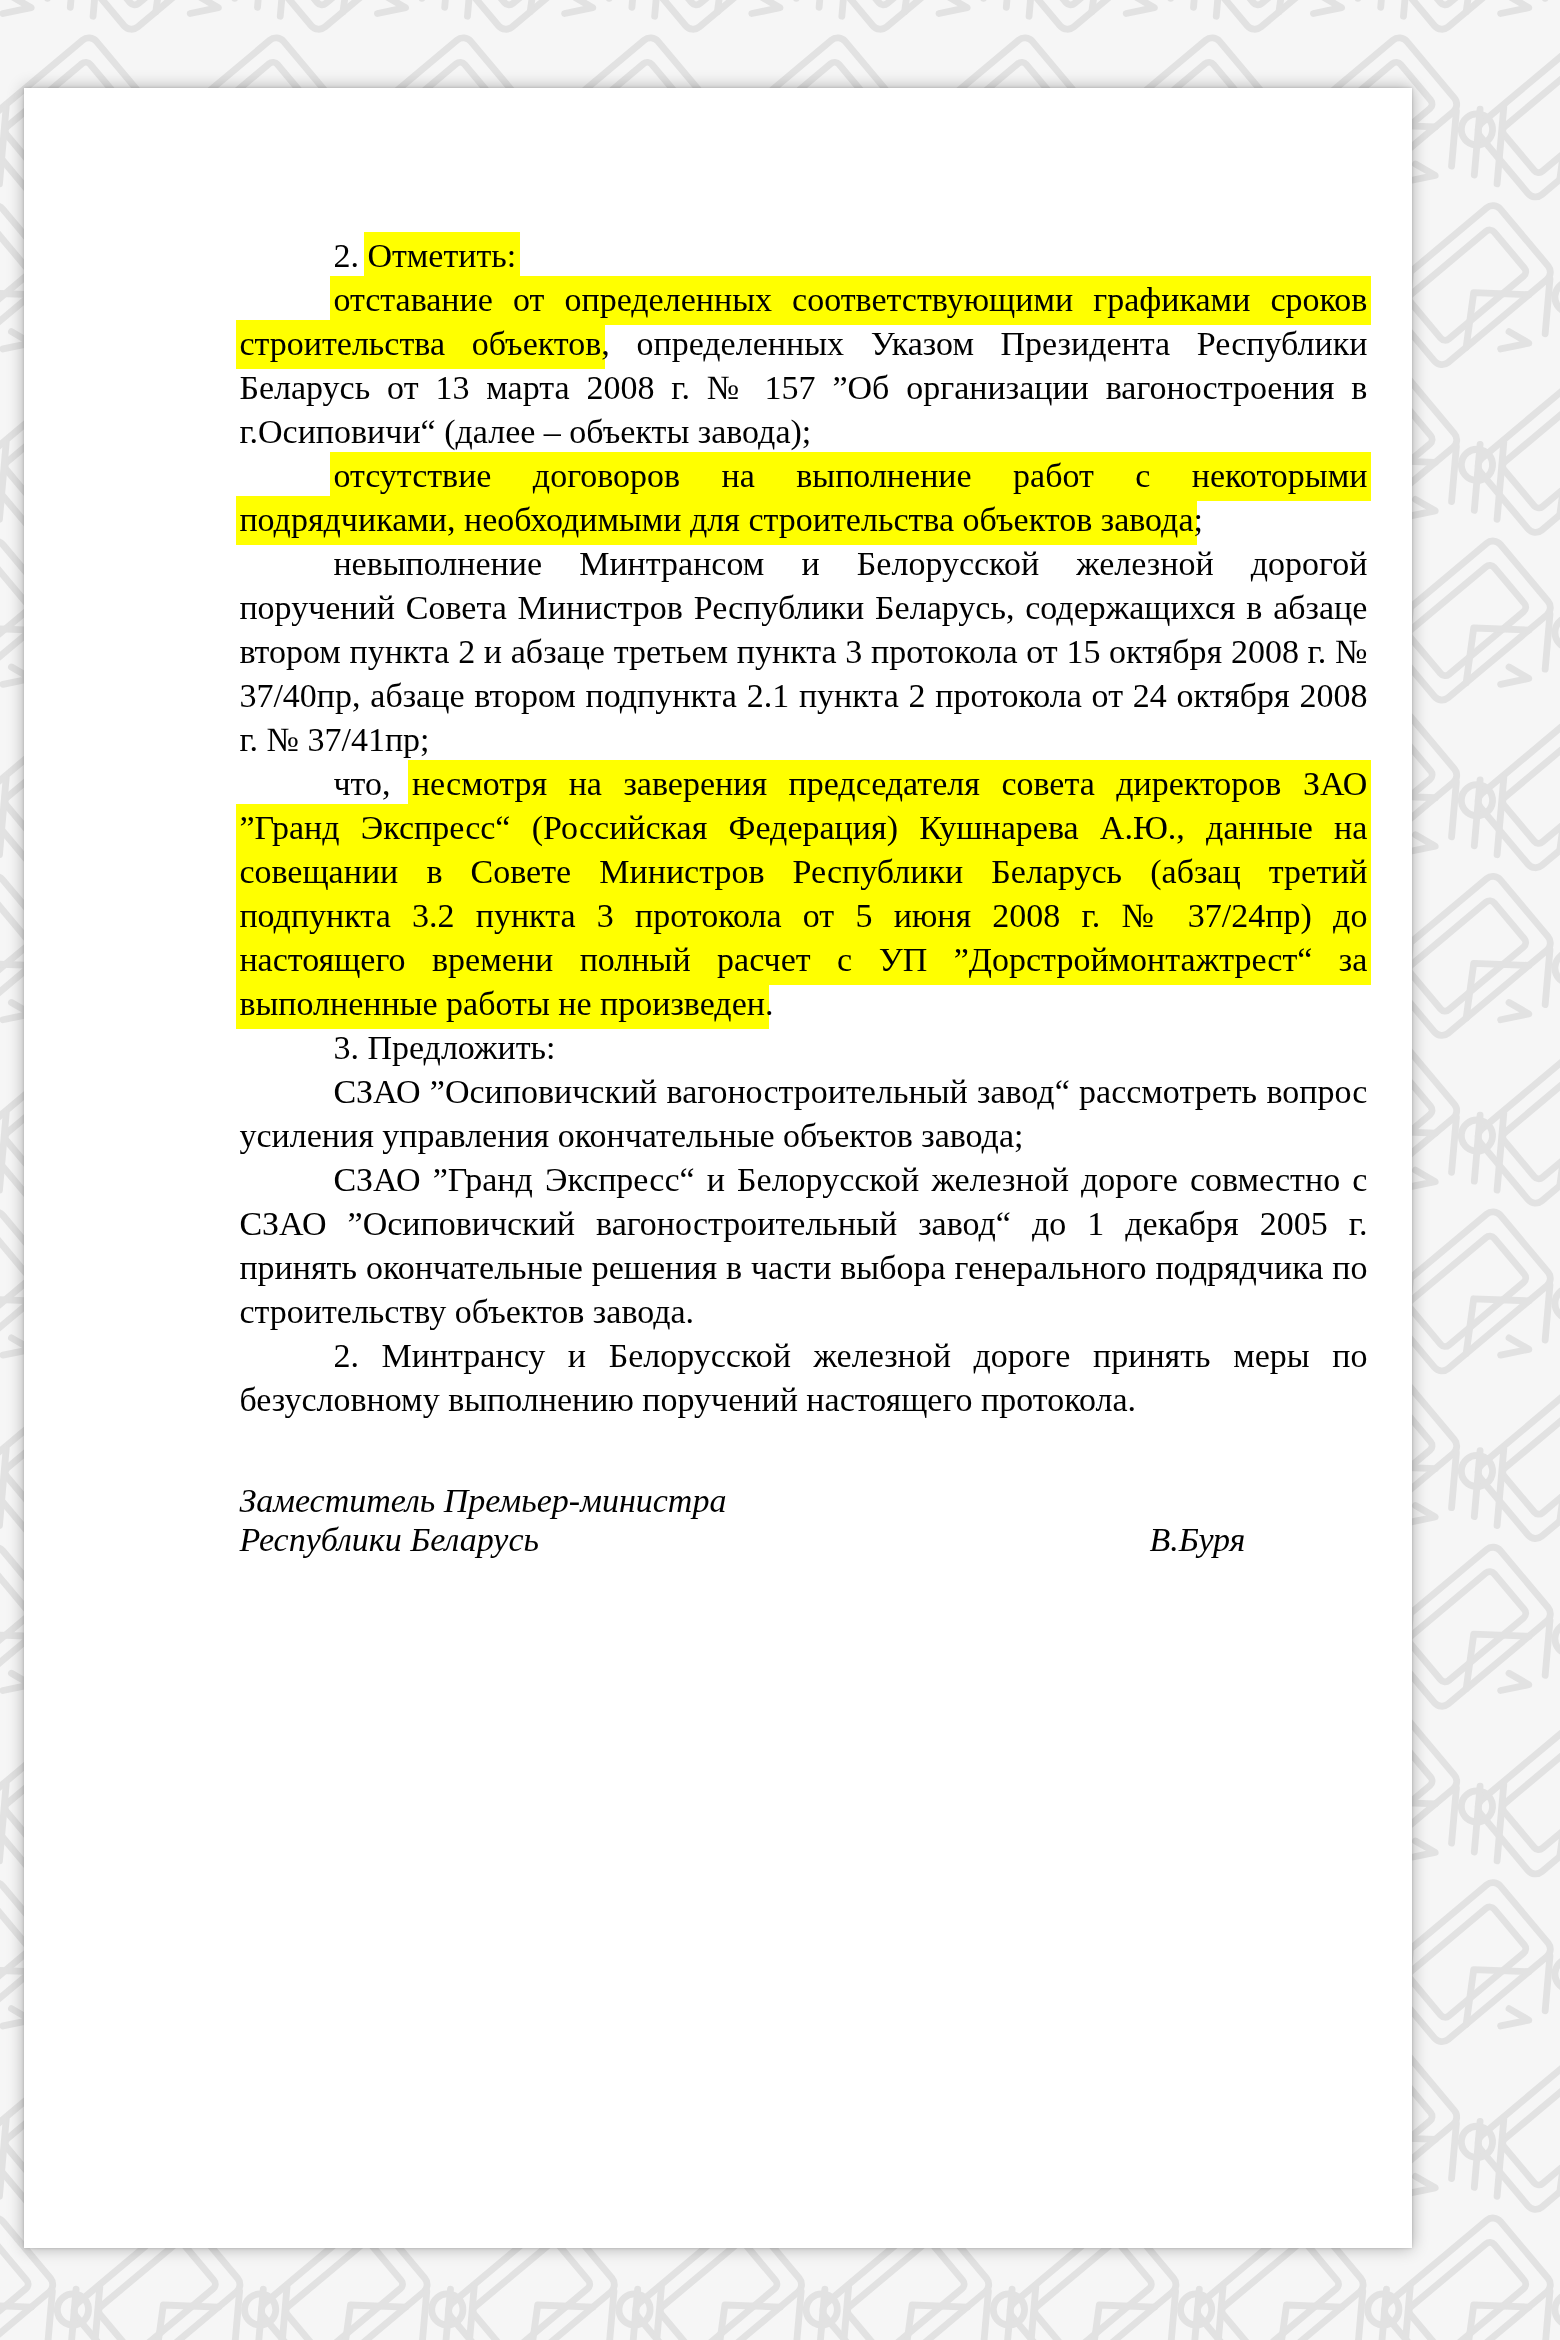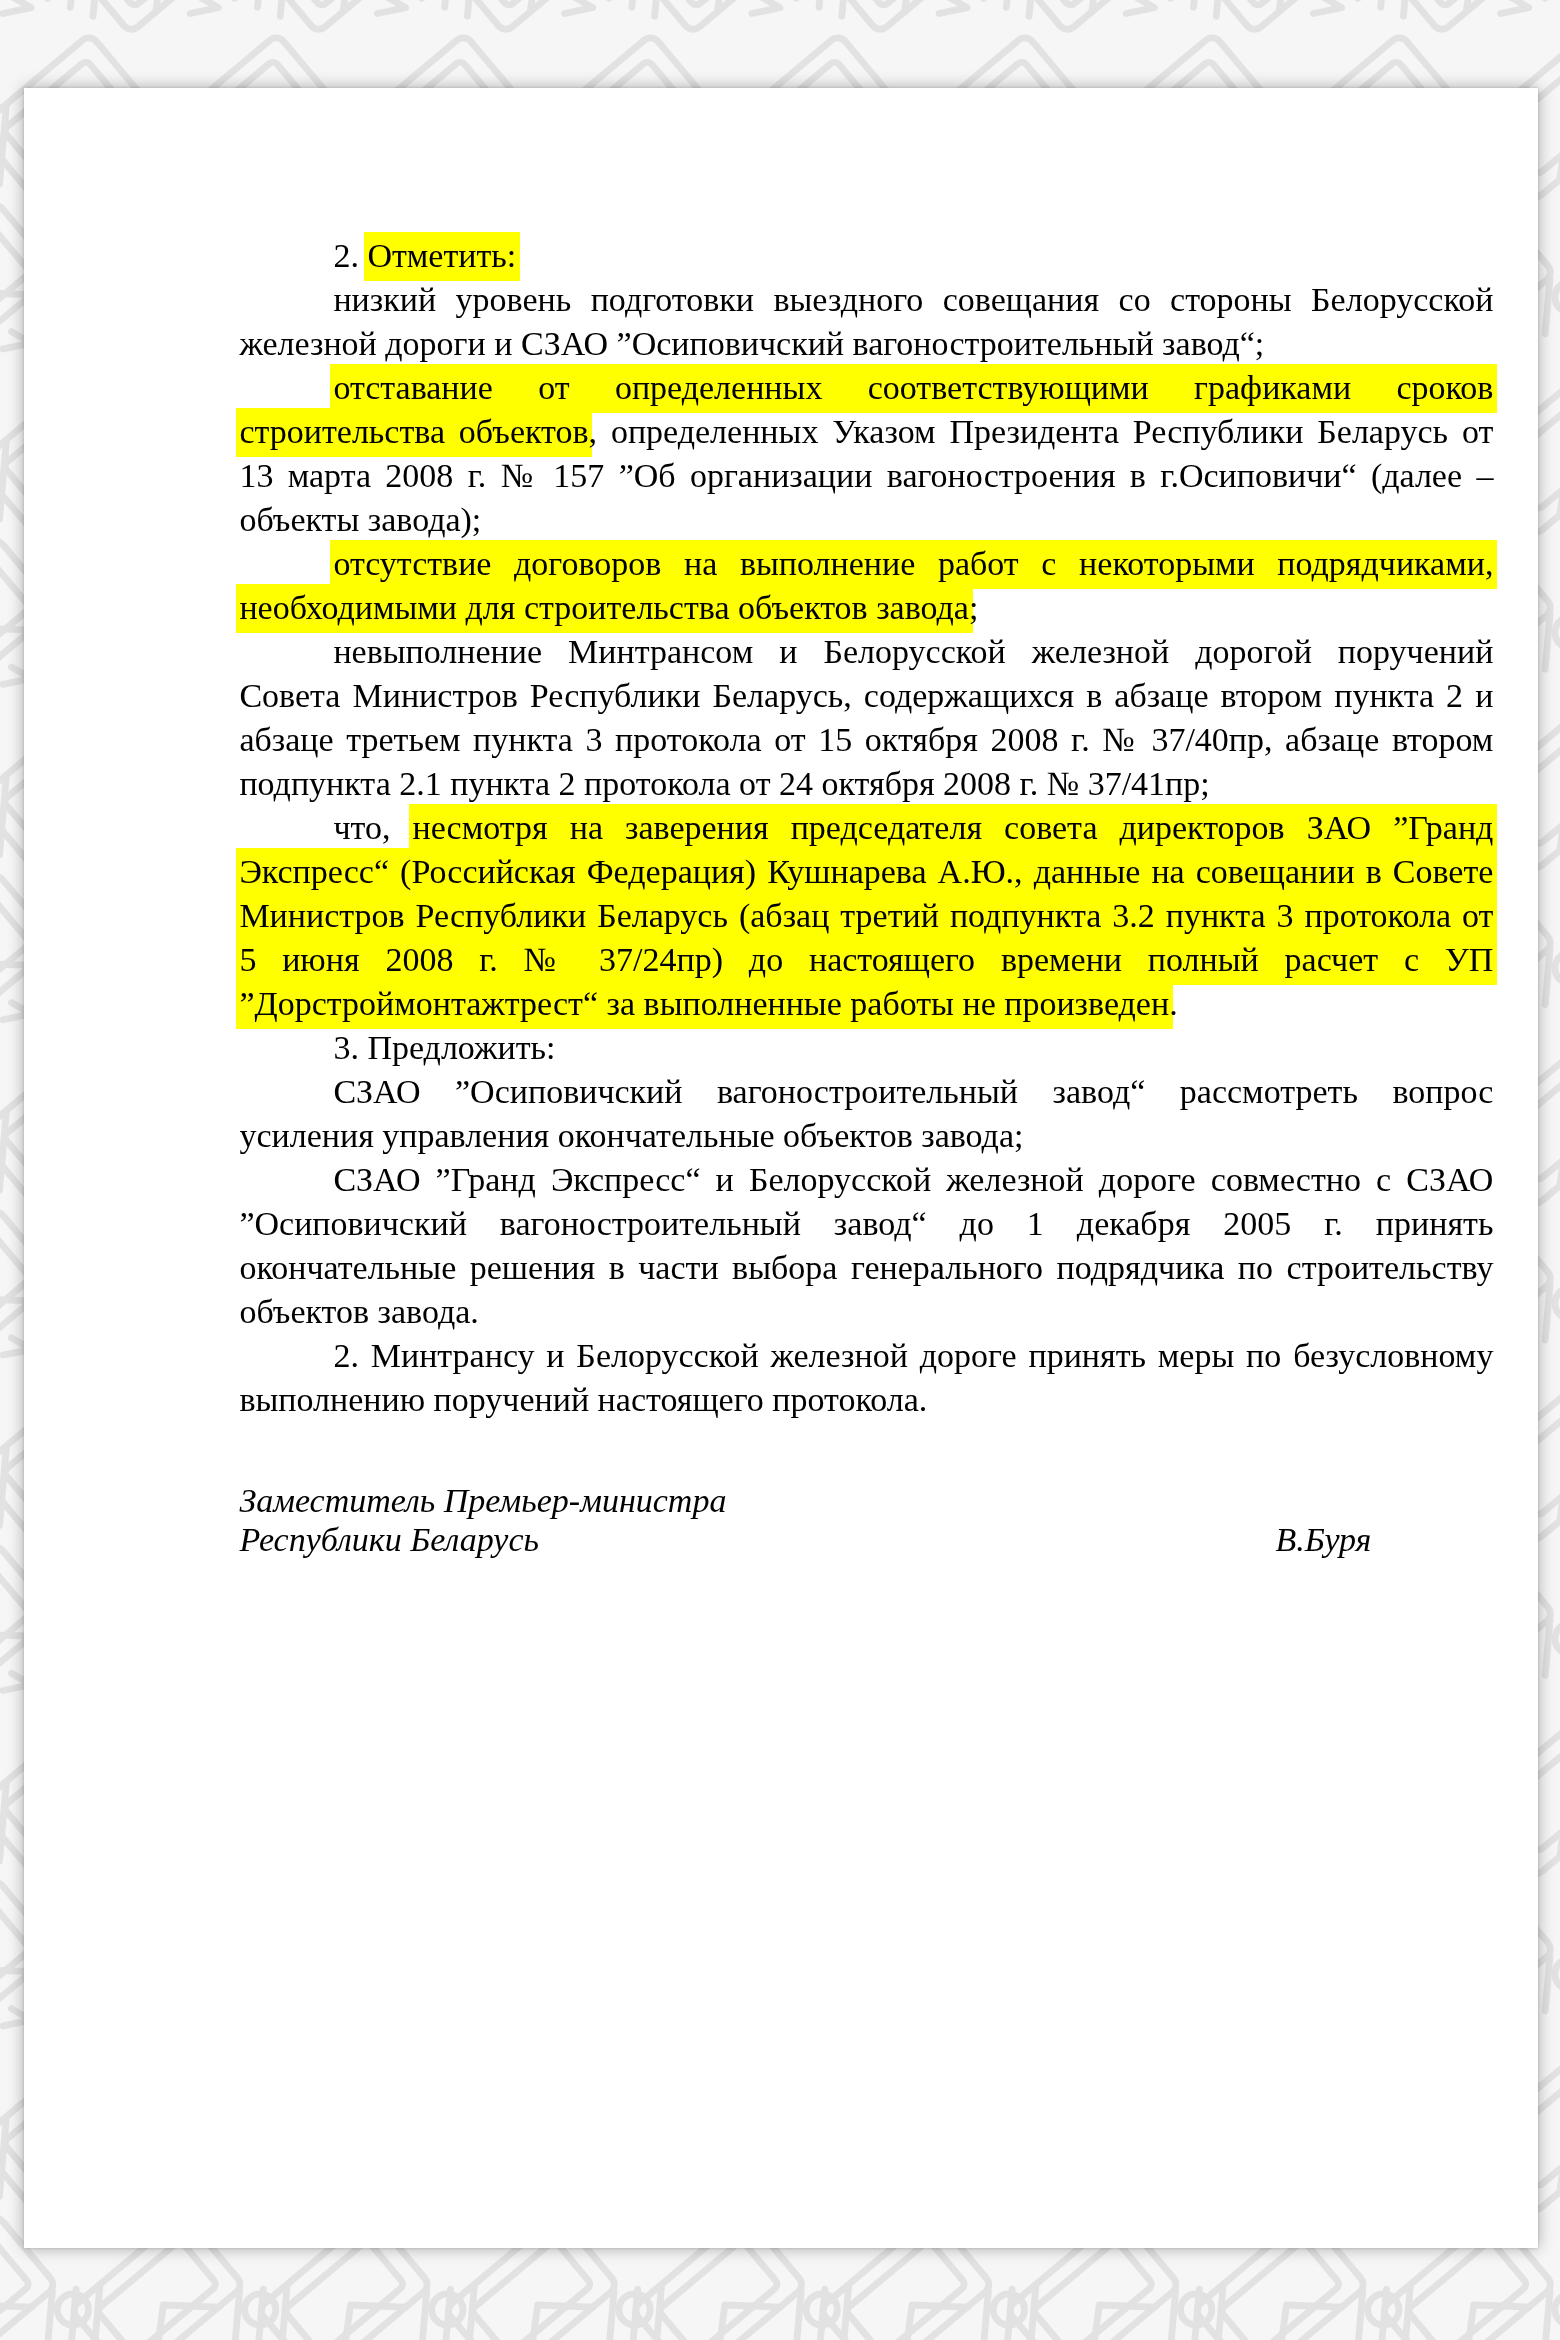--- a/index.html
+++ b/index.html
@@ -10,21 +10,21 @@
     background:#f6f6f6;
     font-family:"Liberation Serif", serif;
   }
   .bg-pattern{
     position:absolute;left:0;top:0;width:1560px;height:2341px;
     display:block;
   }
   .paper{
     position:absolute;
     left:24.4px;top:88px;
-    width:1514px;height:2160px;
+    width:1388px;height:2160px;
     background:#ffffff;
     box-shadow:0 0 15.6px rgba(0,0,0,.30), 0 0 2.9px rgba(0,0,0,.18);
     box-sizing:border-box;
   }
   .doc-body{
     box-sizing:border-box;
     padding:146px 45px 0 215px;
     font-size:34px;
     line-height:44px;
     color:#000;
@@ -235,21 +235,20 @@
     <use href="#motif" x="936" y="2540"></use>
     <use href="#motif" x="1128" y="2540"></use>
     <use href="#motif" x="1320" y="2540"></use>
     <use href="#motif" x="1512" y="2540"></use>
     <use href="#motif" x="1704" y="2540"></use>
   </svg>
 
 <div class="paper" style="background: rgb(255, 255, 255);">
   <div class="doc-body" id="doc-body">
       <p><span>2. </span><mark class="hl">Отметить:</mark></p>
-      <p><span>низкий уровень подготовки выездного совещания со стороны Белорусской железной дороги и СЗАО ”Осиповичский вагоностроительный завод“;</span></p>
       <p><mark class="hl">отставание от определенных соответствующими графиками сроков строительства объектов</mark><span>, определенных Указом Президента Республики Беларусь от 13 марта 2008 г. № 157 ”Об организации вагоностроения в г.Осиповичи“ (далее – объекты завода);</span></p>
       <p><mark class="hl">отсутствие договоров на выполнение работ с некоторыми подрядчиками, необходимыми для строительства объектов завода</mark><span>;</span></p>
       <p><span>невыполнение Минтрансом и Белорусской железной дорогой поручений Совета Министров Республики Беларусь, содержащихся в абзаце втором пункта 2 и абзаце третьем пункта 3 протокола от 15 октября 2008 г. № 37/40пр, абзаце втором подпункта 2.1 пункта 2 протокола от 24 октября 2008 г. № 37/41пр;</span></p>
       <p><span>что, </span><mark class="hl">несмотря на заверения председателя совета директоров ЗАО ”Гранд Экспресс“ (Российская Федерация) Кушнарева А.Ю., данные на совещании в Совете Министров Республики Беларусь (абзац третий подпункта 3.2 пункта 3 протокола от 5 июня 2008 г. №  37/24пр) до настоящего времени полный расчет с УП ”Дорстроймонтажтрест“ за выполненные работы не произведен</mark><span>.</span></p>
       <p><span>3. Предложить:</span></p>
       <p><span>СЗАО ”Осиповичский вагоностроительный завод“ рассмотреть вопрос усиления управления окончательные объектов завода;</span></p>
       <p><span>СЗАО ”Гранд Экспресс“ и Белорусской железной дороге совместно с СЗАО ”Осиповичский вагоностроительный завод“ до 1 декабря 2005 г. принять окончательные решения в части выбора генерального подрядчика по строительству объектов завода.</span></p>
       <p><span>2. Минтрансу и Белорусской железной дороге принять меры по безусловному выполнению поручений настоящего протокола.</span></p>
     </div>
 

